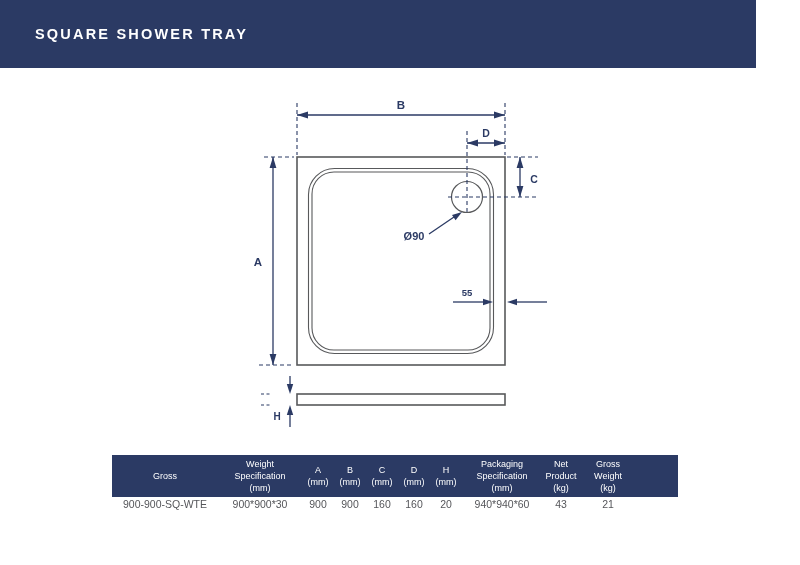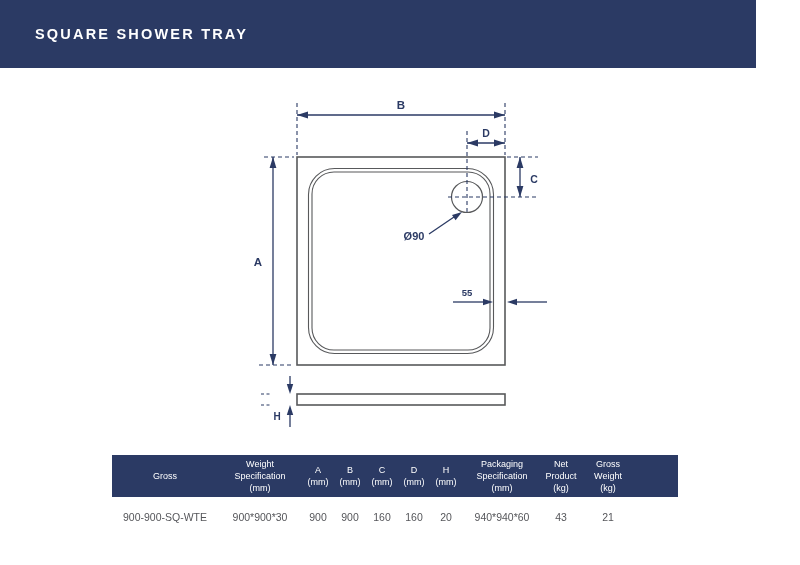--- a/index.html
+++ b/index.html
@@ -52,21 +52,21 @@
     vertical-align: middle;
     height: 42px;
     white-space: pre-line;
     padding: 0;
   }
   .spec-table td {
     color: #55565a;
     font-size: 10.5px;
     text-align: center;
     vertical-align: middle;
-    padding: 14px 0 4px 0;
+    padding: 1px 0 4px 0;
   }
   .spec-table th.pad-end, .spec-table td.pad-end { padding-right: 42px; }
 </style>
 </head>
 <body>
 
 <div class="header-bar">
   <div class="header-title">SQUARE SHOWER TRAY</div>
 </div>
 

